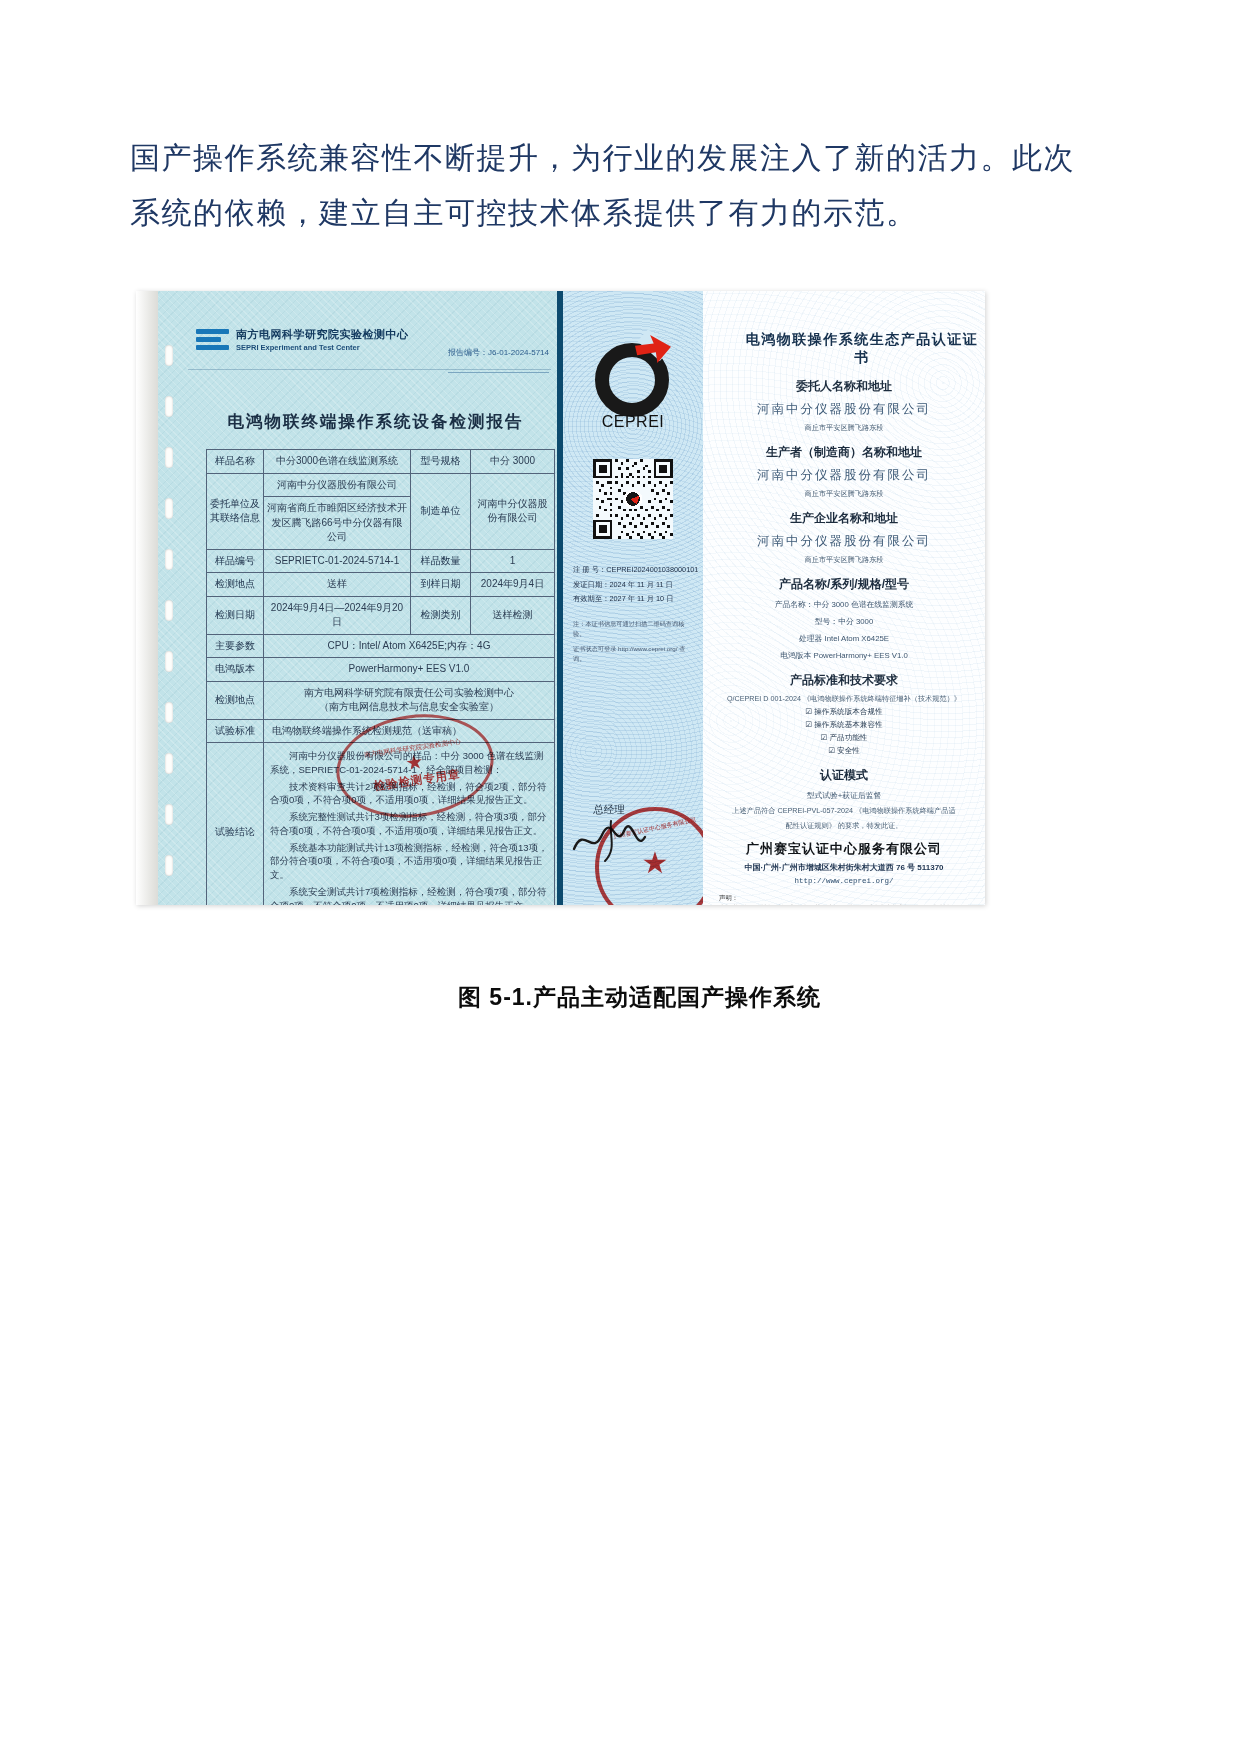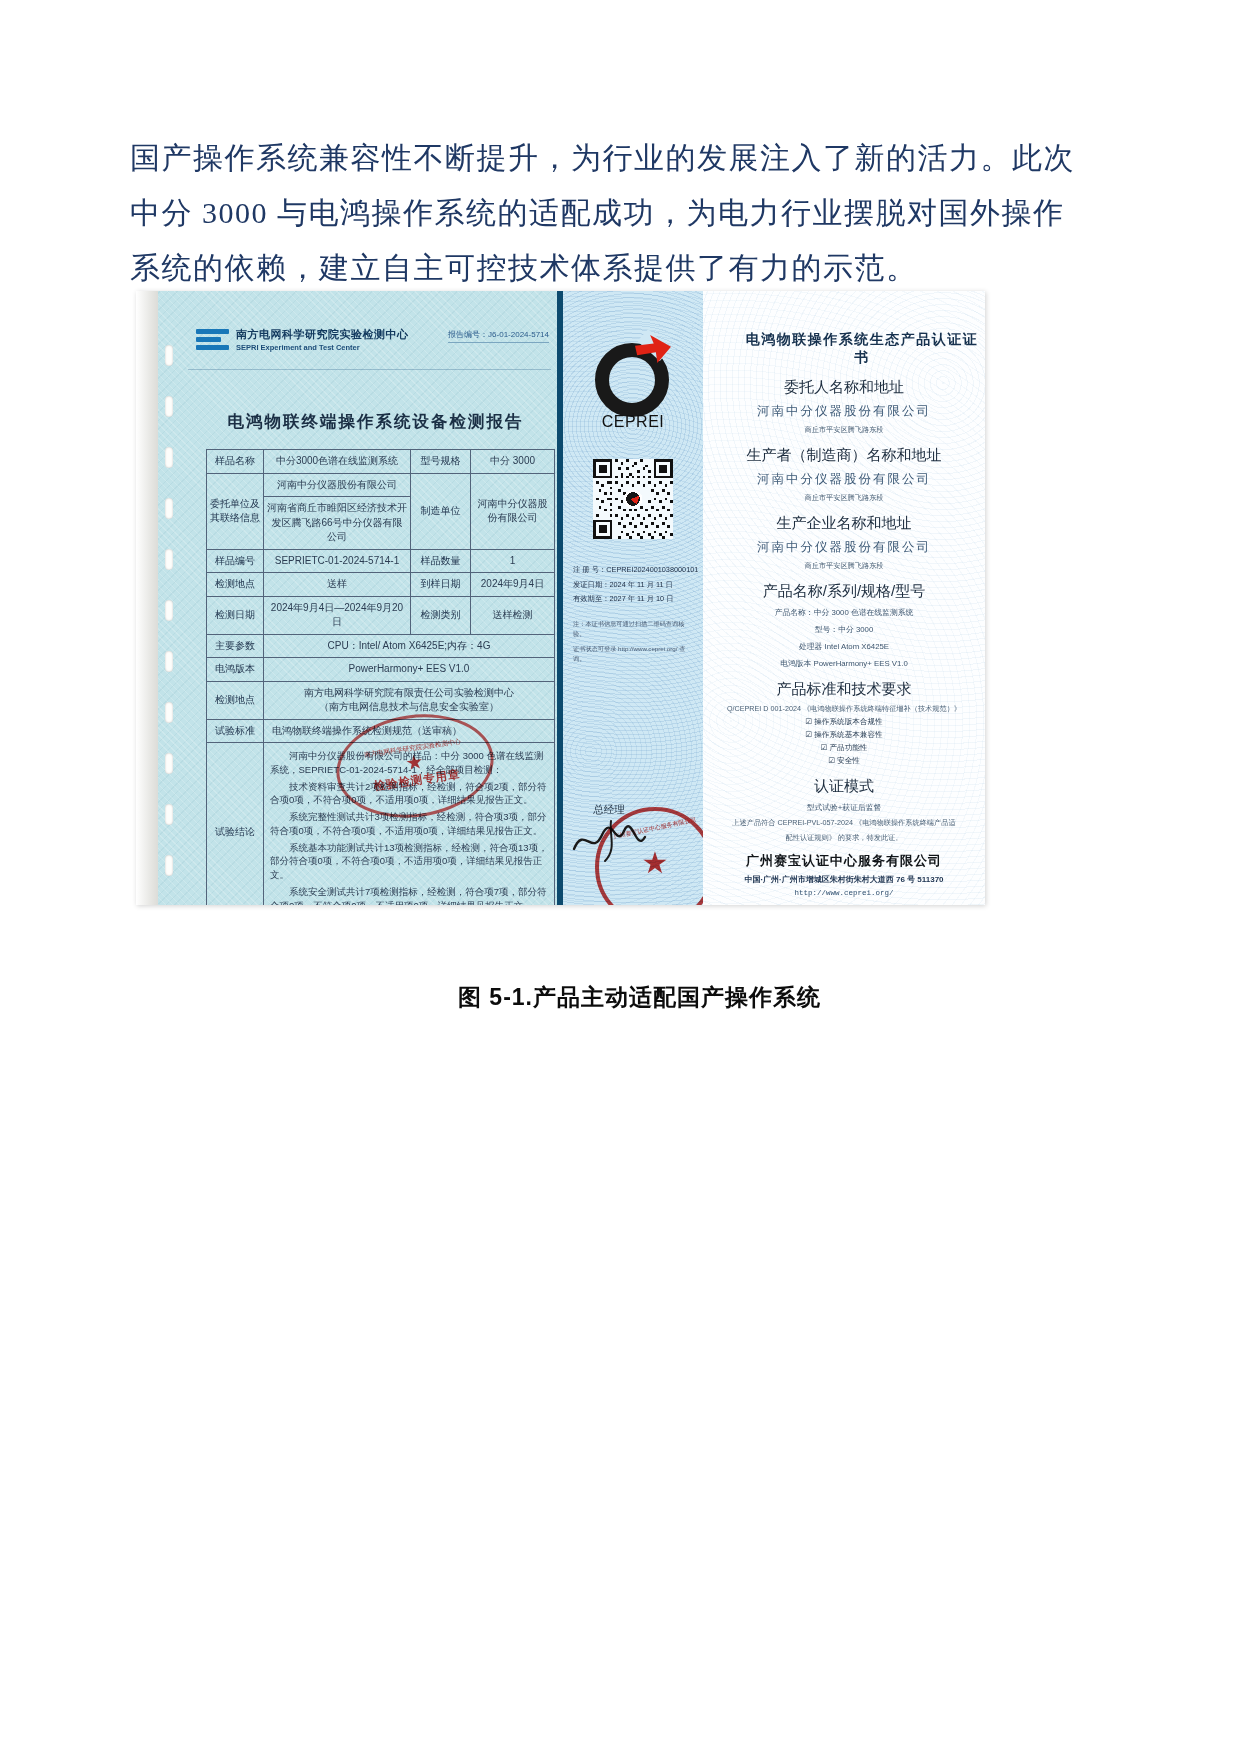--- a/index.html
+++ b/index.html
@@ -21,21 +21,21 @@
                        repeating-linear-gradient(-45deg,rgba(110,165,180,0.12) 0 1px,transparent 1px 6px);
       overflow:hidden;}
   .holes{position:absolute;left:7px;top:54px;}
   .hole{width:8px;height:21px;border-radius:4px;background:#fdfdfb;margin-bottom:30px;box-shadow:inset 0 0 2px rgba(0,0,0,0.25);}
   .lc-header{position:absolute;left:38px;top:36px;right:8px;display:flex;align-items:flex-start;}
   .sepri-logo{margin-top:2px;margin-right:7px;}
   .sepri-logo .bar{height:5px;background:#1877b8;margin-bottom:3px;border-radius:1px;}
   .b1{width:33px;} .b2{width:25px;} .b3{width:33px;}
   .lc-org .cn{font-size:11px;font-weight:bold;color:#12395e;letter-spacing:0.5px;}
   .lc-org .en{font-size:7.5px;font-weight:bold;color:#1c4c78;margin-top:1px;}
-  .lc-repno{margin-left:auto;font-size:8px;color:#2c5c8c;border-bottom:1px solid #7ba6c0;padding-bottom:2px;margin-top:2px;white-space:nowrap;}
+  .lc-repno{margin-left:auto;font-size:8px;color:#2c5c8c;border-bottom:1px solid #7ba6c0;padding-bottom:14px;margin-top:20px;white-space:nowrap;}
   .lc-rule{position:absolute;left:30px;right:6px;top:78px;height:1px;background:rgba(60,110,150,0.35);}
   .lc-title{position:absolute;left:40px;right:4px;top:120px;text-align:center;
             font-size:16.5px;font-weight:bold;letter-spacing:2px;color:#1b2f45;
             font-family:"Liberation Serif",serif;}
   .lc-table{position:absolute;left:48px;top:158px;width:348px;border-collapse:collapse;table-layout:fixed;
             font-size:10px;color:#2b3c52;}
   .lc-table td{border:1px solid #52637a;padding:4px 3px;text-align:center;vertical-align:middle;
                word-break:break-all;line-height:1.45;}
   .lc-table td.lab{font-weight:normal;color:#233750;}
   .lc-table td.left{text-align:left;padding-left:8px;}
@@ -73,41 +73,40 @@
   .stamp-round .r-org{position:absolute;left:8px;top:14px;width:96px;font-size:6px;text-align:center;transform:rotate(-12deg);line-height:1.2;}
   .stamp-round .r-star{position:absolute;left:0;top:34px;width:100%;text-align:center;font-size:30px;}
   
   .cert-right{position:relative;flex:1;height:100%;
       background-color:#fdfeff;
       background-image:repeating-radial-gradient(circle at 85% 15%,rgba(150,190,220,0.12) 0 1px,transparent 1px 6px),
                        repeating-radial-gradient(circle at 10% 70%,rgba(150,190,220,0.09) 0 1px,transparent 1px 7px);
       text-align:center;overflow:hidden;}
   .rc-title{margin-top:40px;font-size:14px;font-weight:bold;color:#17324f;letter-spacing:1.5px;
             font-family:"Liberation Serif",serif;padding-left:36px;}
-  .rc-h{margin-top:11px;font-size:15px;font-weight:normal;color:#1c2c3e;}
+  .rc-h{margin-top:11px;font-size:12px;font-weight:bold;color:#1c2c3e;}
   .rc-name{margin-top:6px;font-size:12.5px;color:#3d5a77;letter-spacing:2px;font-family:"Liberation Serif",serif;}
   .rc-s{margin-top:5px;font-size:7.2px;color:#4a6076;}
   .rc-d{margin-top:6px;font-size:7.8px;color:#3e566f;}
   .rc-check{margin-top:2px;font-size:7.6px;color:#2f4258;line-height:1.45;}
   .rc-issuer{margin-top:9px;font-size:13px;font-weight:bold;color:#101418;letter-spacing:1px;}
   .rc-addr{margin-top:4px;font-size:8px;font-weight:bold;color:#1d3350;}
   .rc-url{margin-top:4px;font-size:7.5px;color:#2f4f6f;font-family:"Liberation Mono",monospace;}
   .rc-decl{margin:8px 14px 0 16px;text-align:left;font-size:6.4px;color:#333;line-height:1.5;}
   
   .caption{position:absolute;left:0;top:982px;width:100%;text-align:center;
            font-size:23px;font-weight:bold;color:#0c0c0c;letter-spacing:1px;padding-left:19px;}
 </style>
 </head>
 <body>
 
 <div class="page">
 
   <div class="intro">
     <div>国产操作系统兼容性不断提升，为行业的发展注入了新的活力。此次</div>
-    <div>中分 3000 与电鸿操作系统的适配成功，为电力行业摆脱对国外操作</div>
     <div>系统的依赖，建立自主可控技术体系提供了有力的示范。</div>
   </div>
 
   <div class="figure">
     <div class="spine"></div>
 
     <div class="cert-left">
       <div class="holes">
         <div class="hole"></div>
           <div class="hole"></div>

